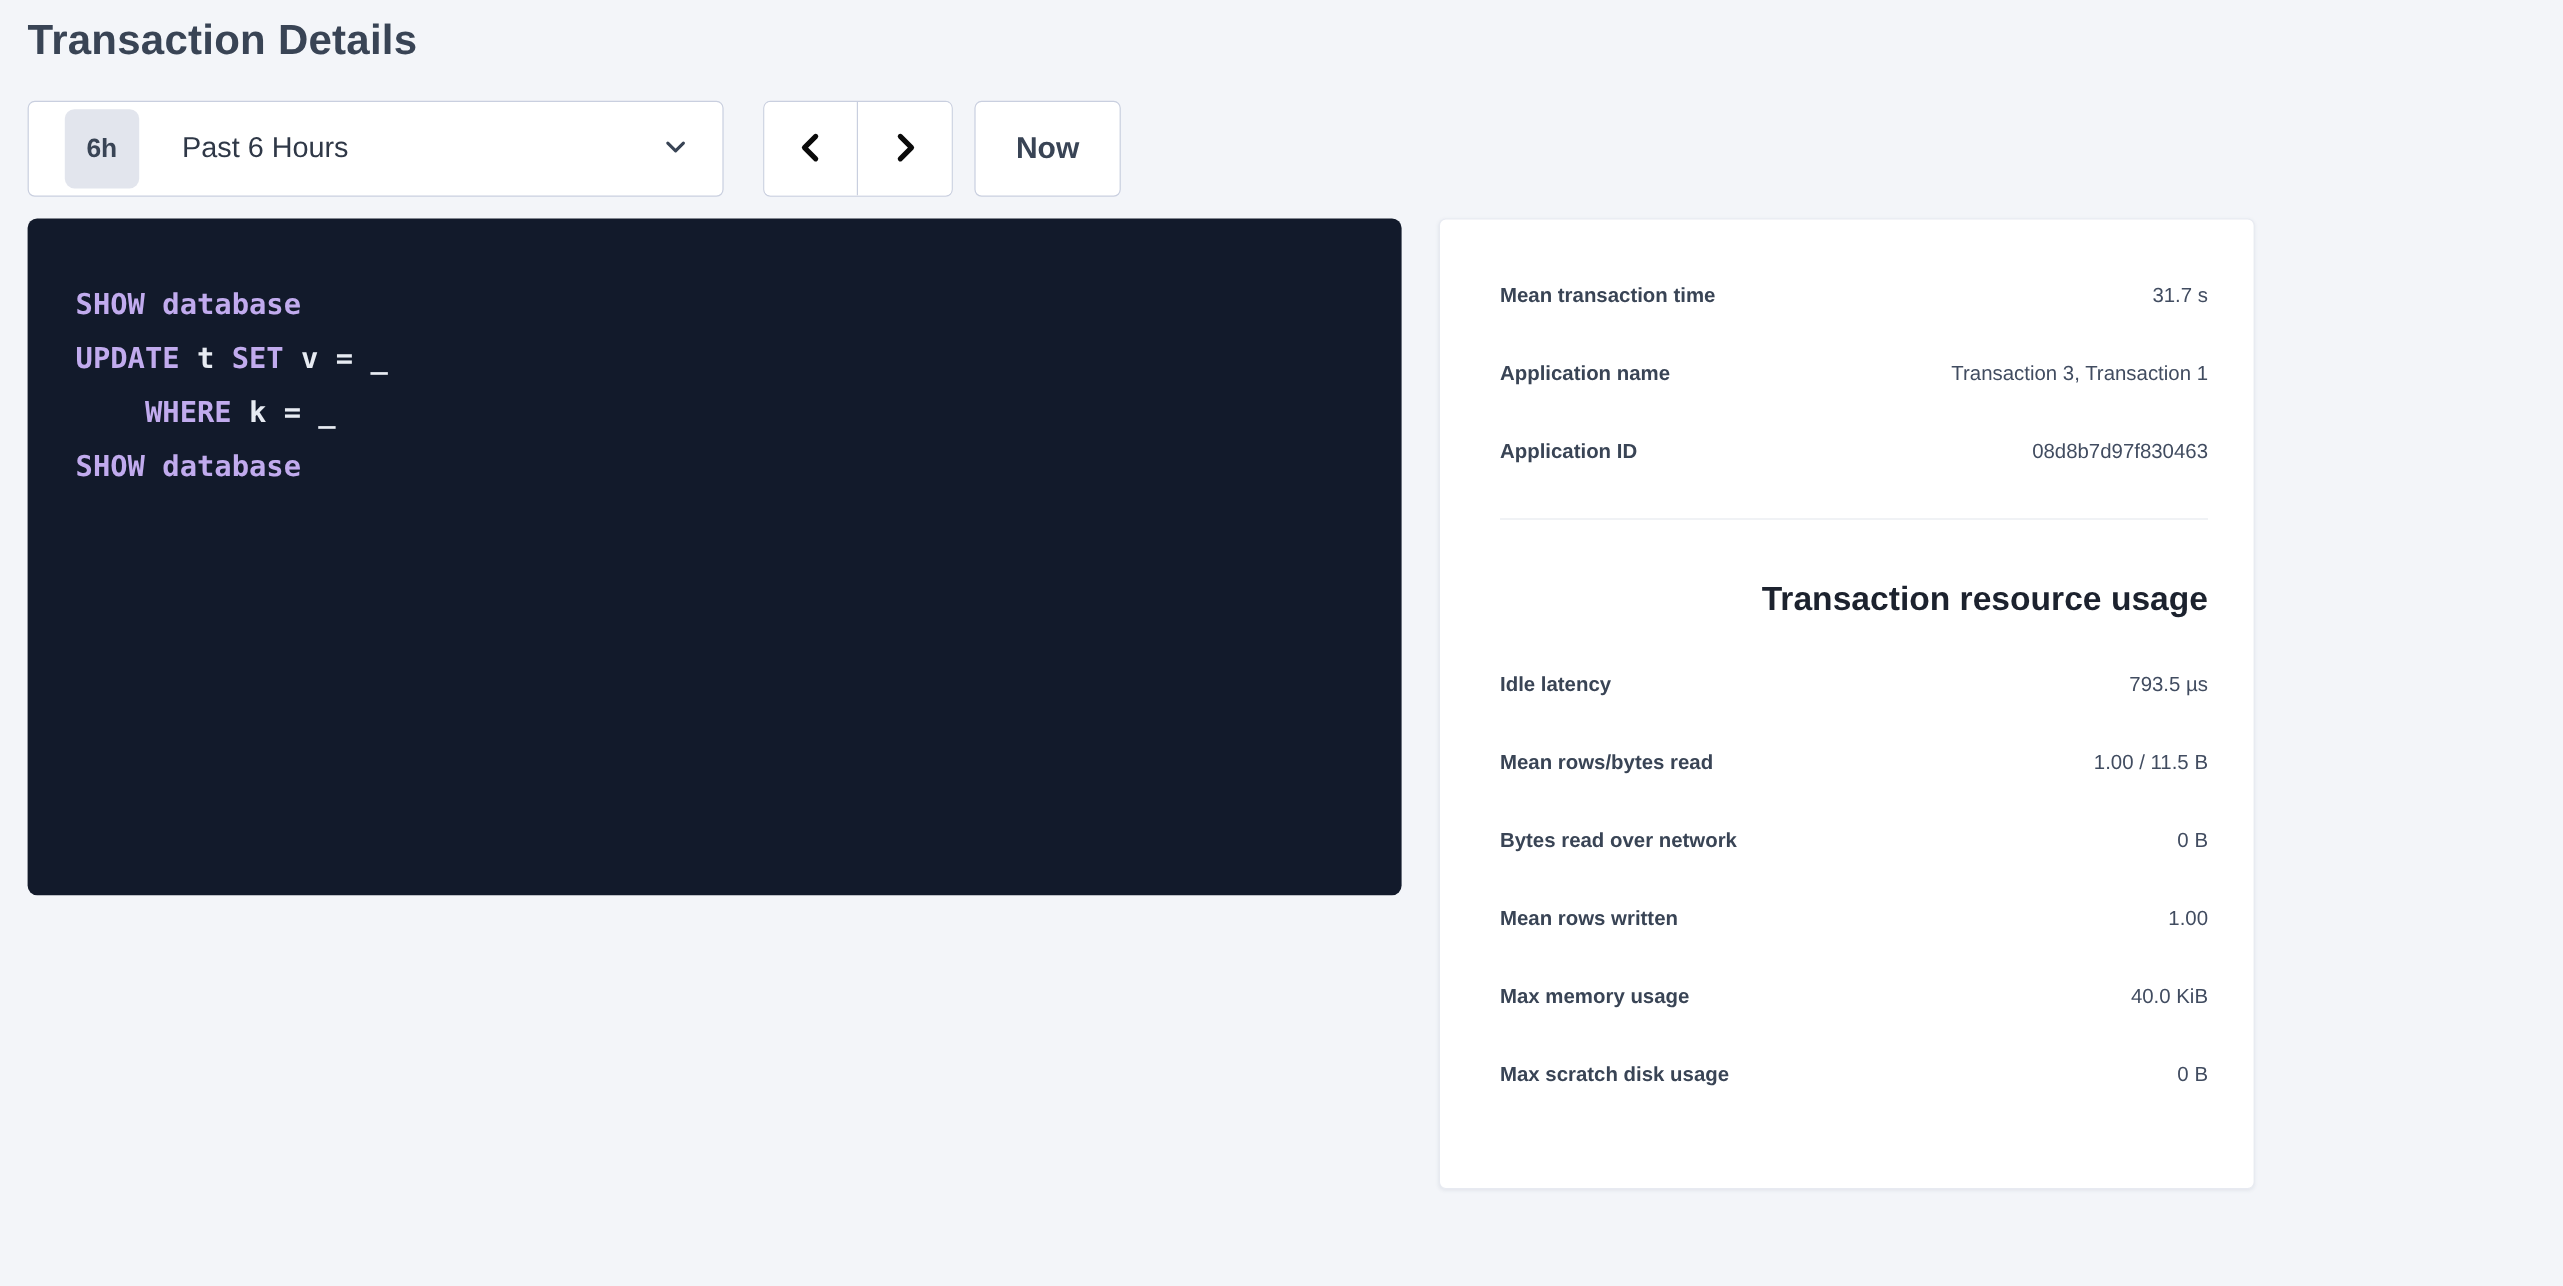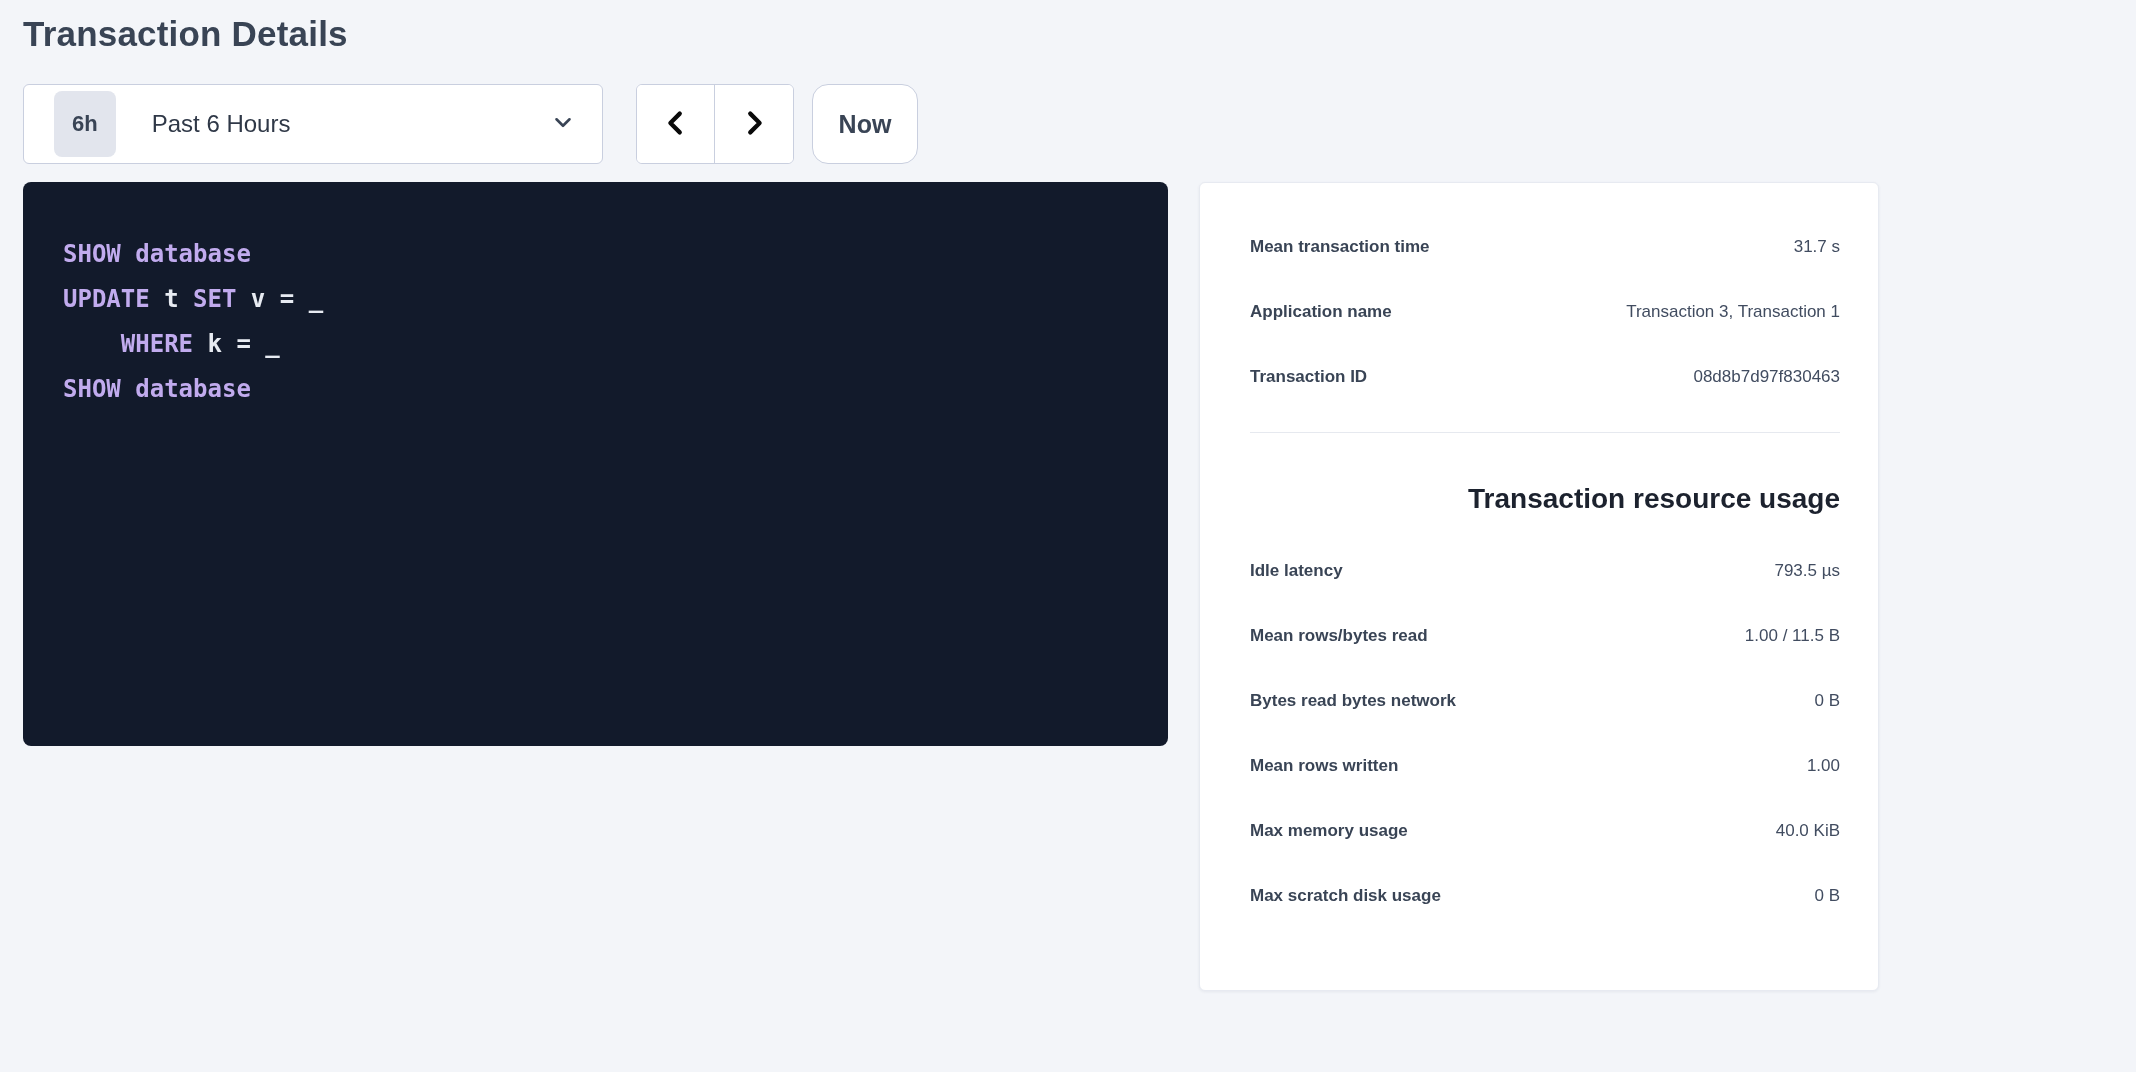--- a/index.html
+++ b/index.html
@@ -76,24 +76,24 @@
     display: flex;
     align-items: center;
     justify-content: center;
     cursor: pointer;
     padding: 0;
   }
   .nav-btn.prev { border-right: 1px solid #c9cfdf; }
   .now-btn {
     box-sizing: border-box;
     margin-left: 18px;
-    width: 106px;
+    width: 122px;
     background: #ffffff;
     border: 1px solid #c9cfdf;
-    border-radius: 16px;
+    border-radius: 6px;
     font-family: "Liberation Sans", sans-serif;
     font-size: 25px;
     font-weight: bold;
     color: #394455;
     cursor: pointer;
   }
   .stats-line {
     font-size: 24px;
     color: #394455;
     margin-bottom: 38px;
@@ -216,37 +216,37 @@
       <div id="summary-rows">
           <div class="detail-row">
     <span class="label">Mean transaction time</span>
     <span class="value">31.7 s</span>
   </div>
           <div class="detail-row">
     <span class="label">Application name</span>
     <span class="value">Transaction 3, Transaction 1</span>
   </div>
           <div class="detail-row">
-    <span class="label">Transaction ID</span>
+    <span class="label">Application ID</span>
     <span class="value">08d8b7d97f830463</span>
   </div>
         </div>
       <hr class="divider">
       <h2 class="resource-heading">Transaction resource usage</h2>
       <div id="resource-rows">
           <div class="detail-row">
     <span class="label">Idle latency</span>
     <span class="value">793.5 µs</span>
   </div>
           <div class="detail-row">
     <span class="label">Mean rows/bytes read</span>
     <span class="value">1.00 / 11.5 B</span>
   </div>
           <div class="detail-row">
-    <span class="label">Bytes read bytes network</span>
+    <span class="label">Bytes read over network</span>
     <span class="value">0 B</span>
   </div>
           <div class="detail-row">
     <span class="label">Mean rows written</span>
     <span class="value">1.00</span>
   </div>
           <div class="detail-row">
     <span class="label">Max memory usage</span>
     <span class="value">40.0 KiB</span>
   </div>

